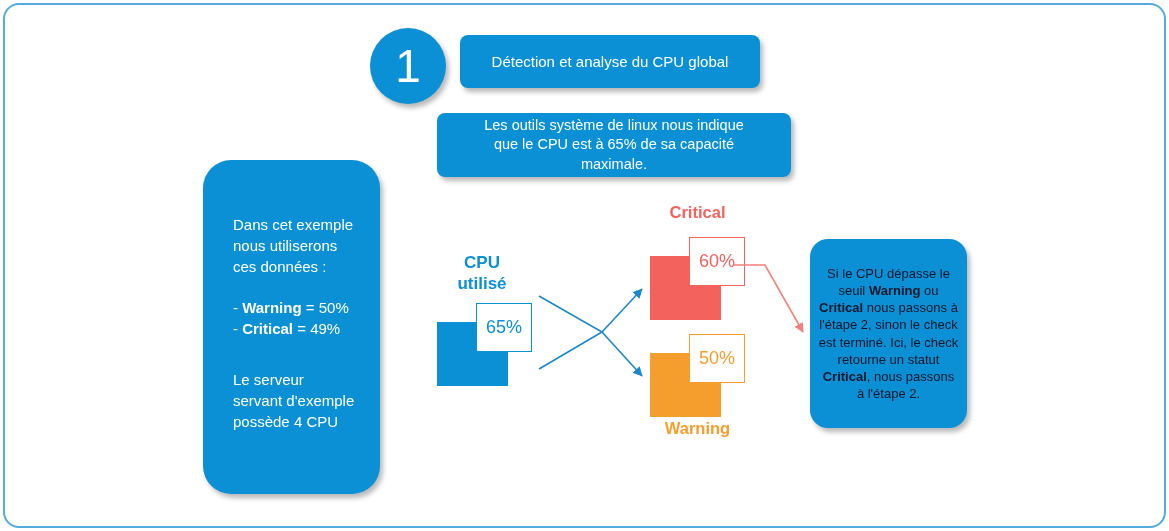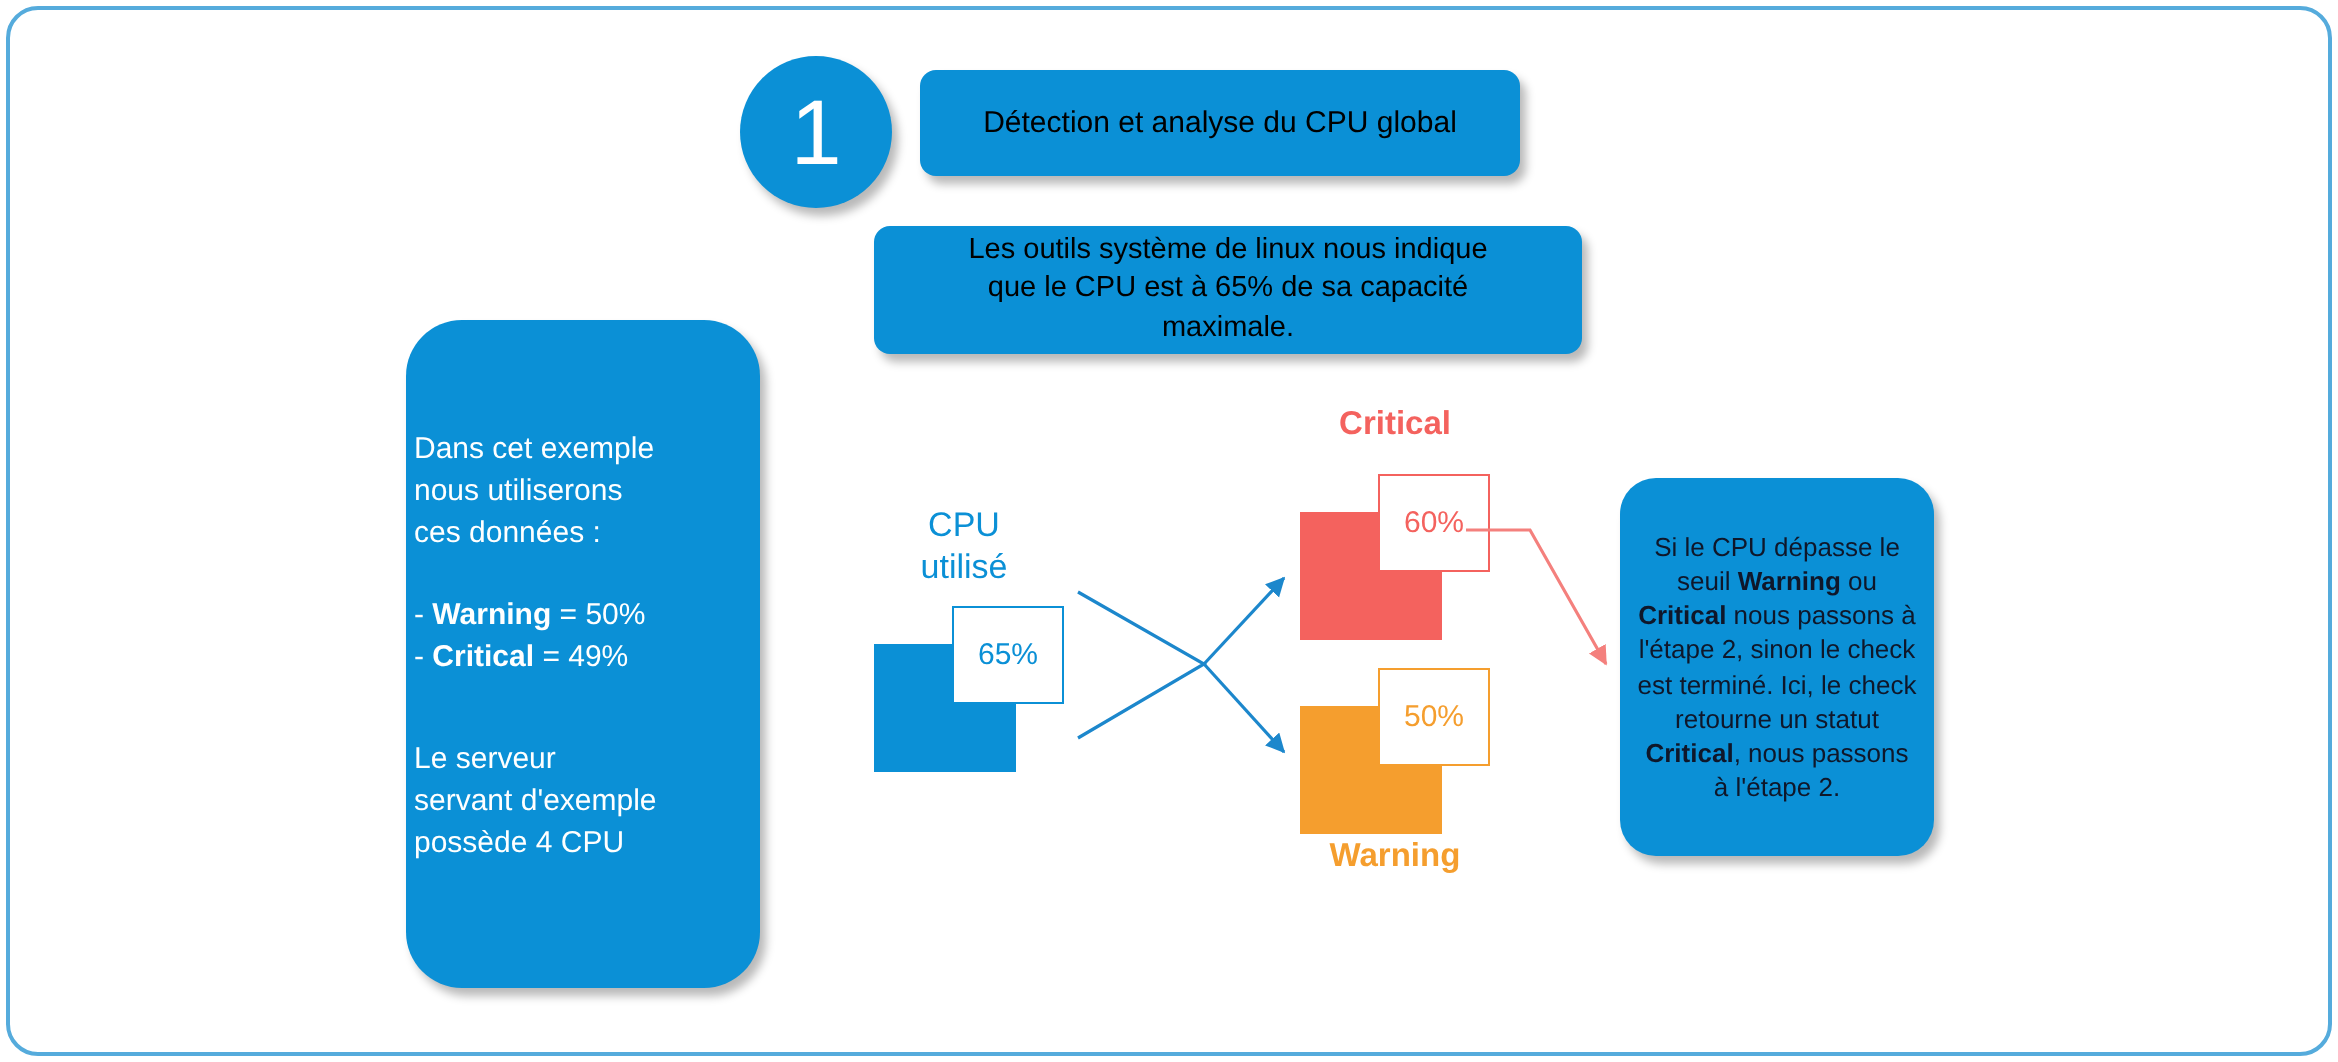--- a/index.html
+++ b/index.html
@@ -8,37 +8,37 @@
   }
   *{box-sizing:border-box}
   body{margin:0;font-family:"Liberation Sans",sans-serif;background:#fff}
   .canvas{position:relative;width:1169px;height:531px;background:#fff;overflow:hidden}
   .page-border{position:absolute;left:3px;top:3px;right:3px;bottom:3px;
     border:2px solid var(--border);border-radius:16px;pointer-events:none}
   .shadow{box-shadow:3px 4px 5px rgba(0,0,0,.28)}
   .step-circle{position:absolute;left:370px;top:28px;width:76px;height:76px;border-radius:50%;
     background:var(--blue);color:#fff;display:flex;align-items:center;justify-content:center;
     font-size:46px;line-height:1}
-  .box{position:absolute;background:var(--blue);color:#000000;border-radius:8px;
+  .box{position:absolute;background:var(--blue);color:#ffffff;border-radius:8px;
     display:flex;flex-direction:column;align-items:center;justify-content:center;text-align:center}
   .title-box{left:460px;top:35px;width:300px;height:53px;font-size:15px}
   .desc-box{left:437px;top:113px;width:354px;height:64px;font-size:14.5px;line-height:1.35}
   .panel{position:absolute;left:203px;top:160px;width:177px;height:334px;background:var(--blue);
-    color:#fff;border-radius:28px;padding:54px 14px 0 4px;font-size:15px;line-height:1.4}
+    color:#fff;border-radius:28px;padding:54px 14px 0 30px;font-size:15px;line-height:1.4}
   .panel .para{margin:0 0 20px 0}
   .panel .para.tight{margin-bottom:30px}
   .cpu-label{position:absolute;left:446px;top:252px;width:72px;text-align:center;
-    color:var(--blue);font-weight:normal;font-size:17px;line-height:1.25}
+    color:var(--blue);font-weight:bold;font-size:17px;line-height:1.25}
   .shape{position:absolute;width:95px;height:84px}
   .sq{position:absolute;left:0;top:19px;width:71px;height:64px}
   .sq-blue{background:var(--blue)}
   .sq-red{background:var(--red)}
   .sq-orange{background:var(--orange)}
   .vbox{position:absolute;right:0;top:0;width:56px;height:49px;background:#fff;
-    display:flex;align-items:center;justify-content:center;font-size:15px}
+    display:flex;align-items:center;justify-content:center;font-size:18px}
   .vb-blue{border:1.5px solid var(--blue);color:var(--blue)}
   .vb-red{border:1.5px solid var(--red);color:var(--red)}
   .vb-orange{border:1.5px solid var(--orange);color:var(--orange)}
   .shape-label{position:absolute;width:105px;text-align:center;font-weight:bold;font-size:16.5px}
   .lbl-critical{left:645px;top:203px;color:var(--red)}
   .lbl-warning{left:645px;top:419px;color:var(--orange)}
   .note{position:absolute;left:810px;top:239px;width:157px;height:189px;background:var(--blue);
     color:#0f172a;border-radius:18px;padding:10px 8px;font-size:13px;line-height:1.32;
     display:flex;align-items:center;justify-content:center;text-align:center}
   .arrows{position:absolute;left:0;top:0;pointer-events:none}

